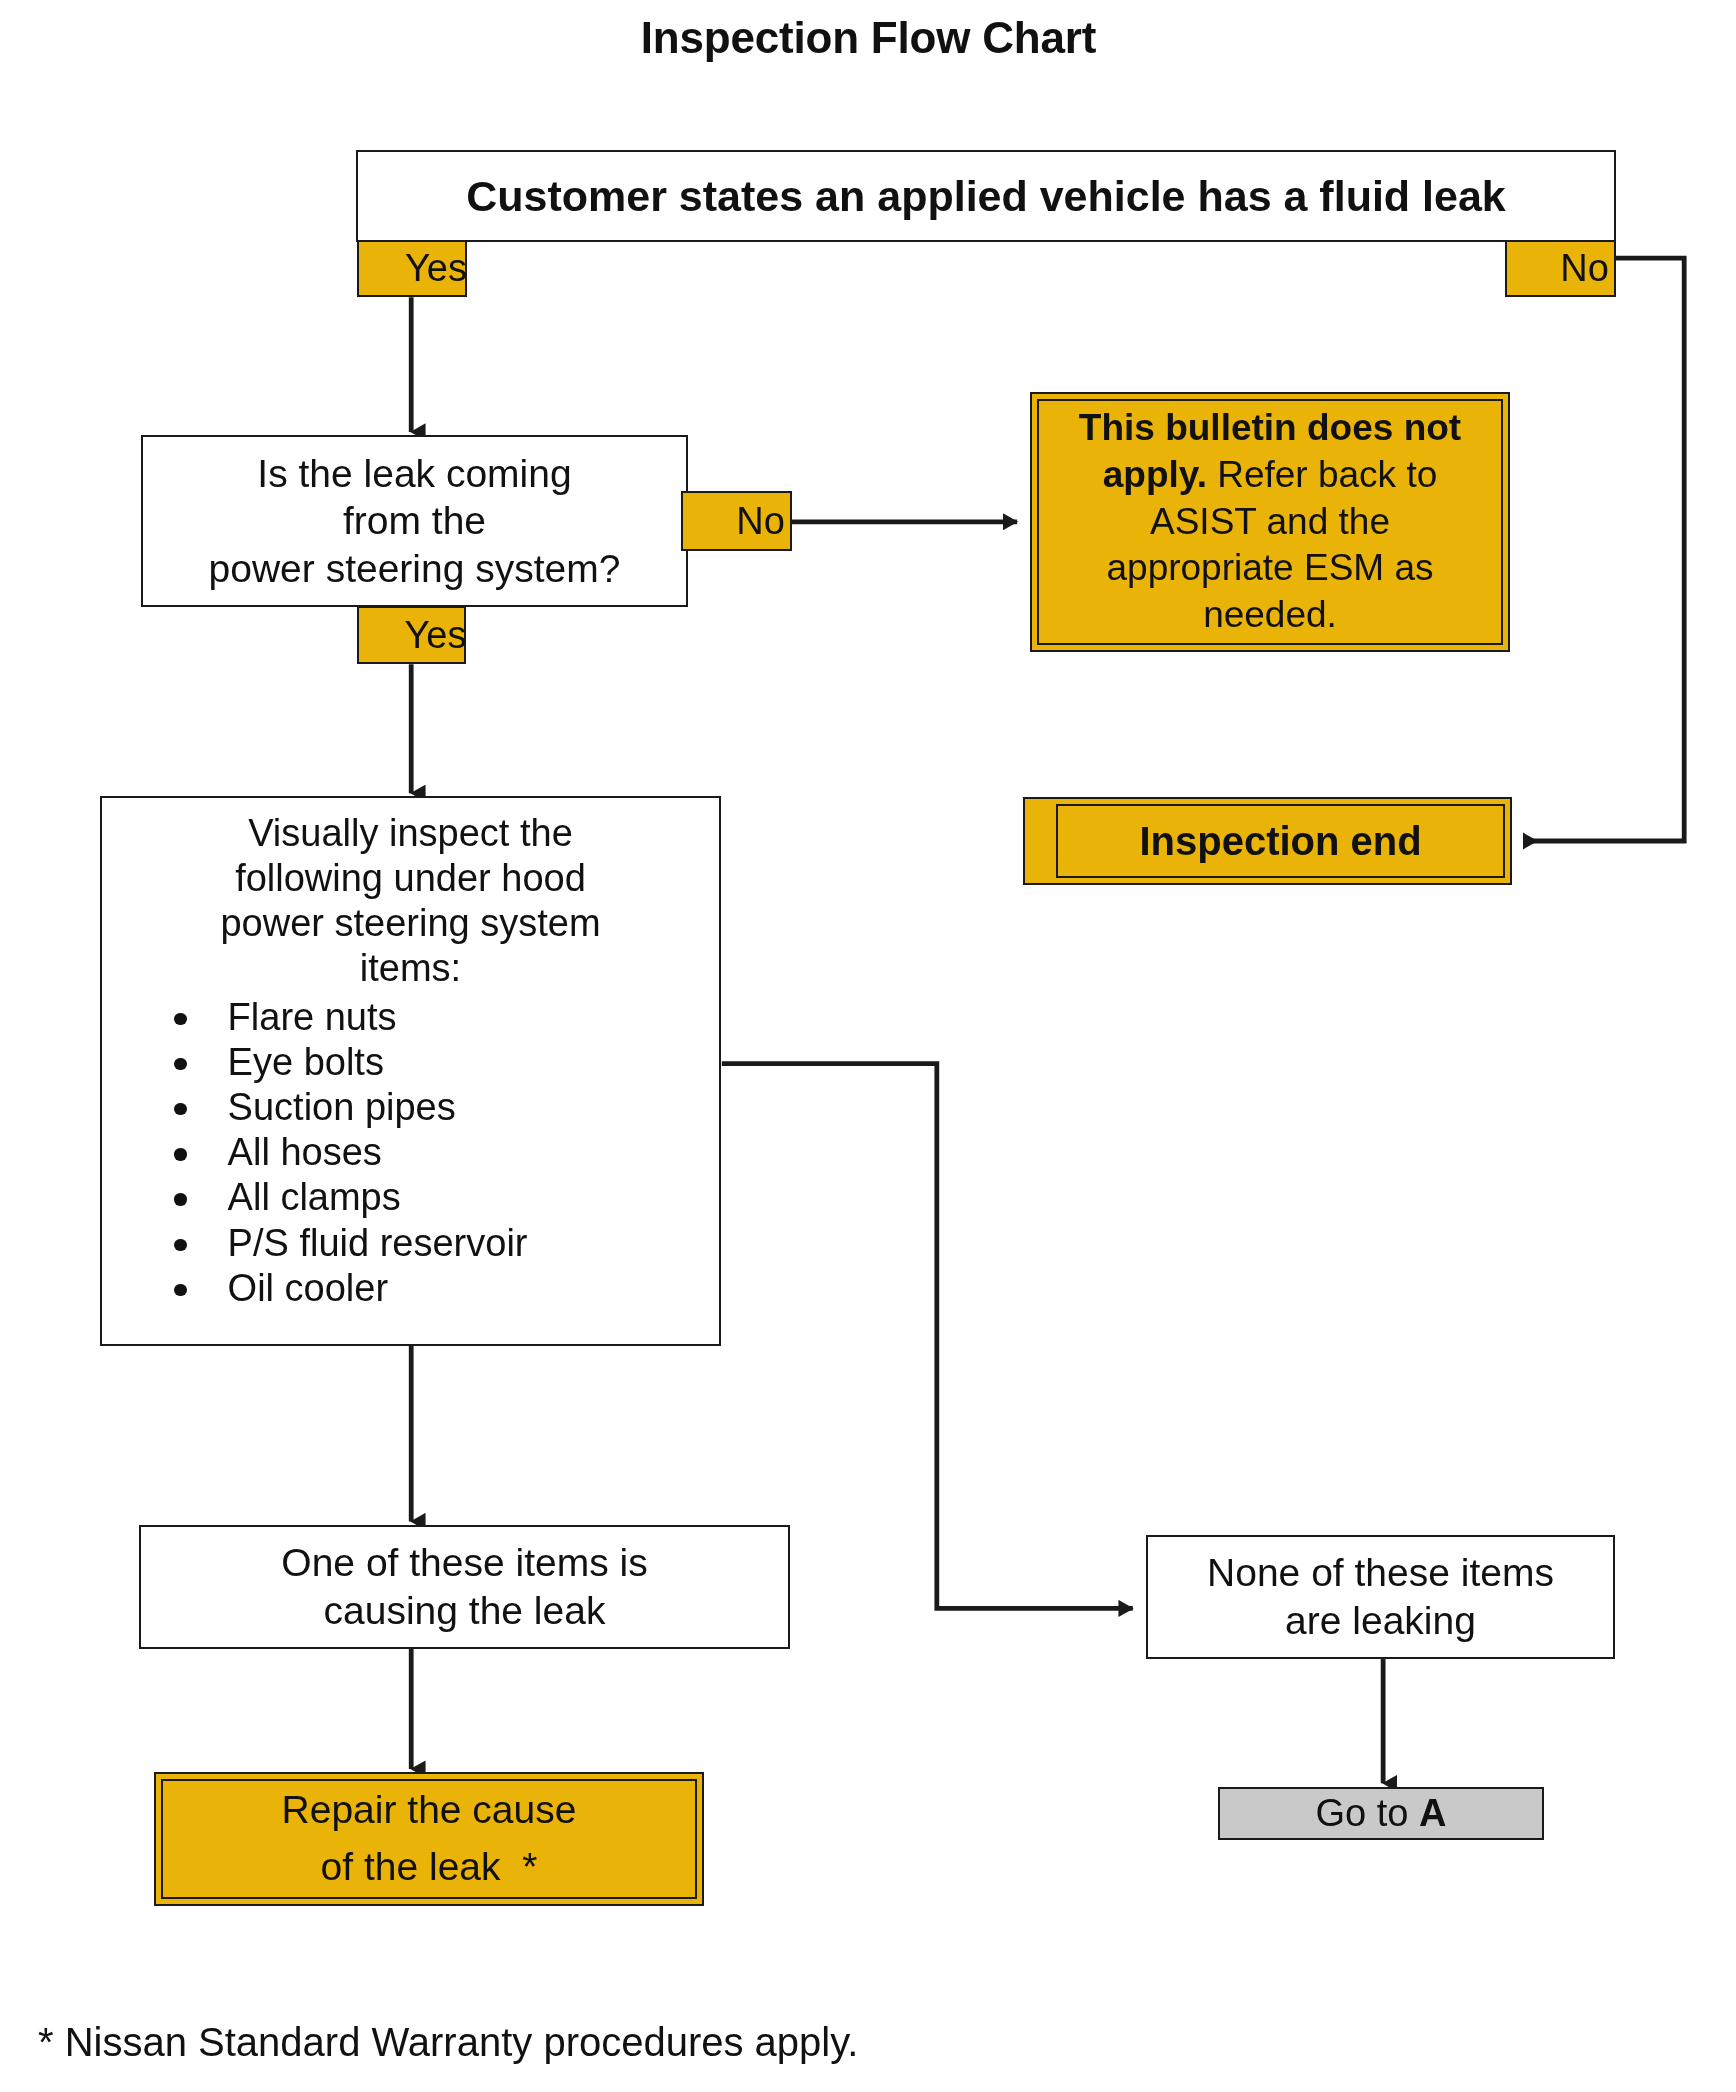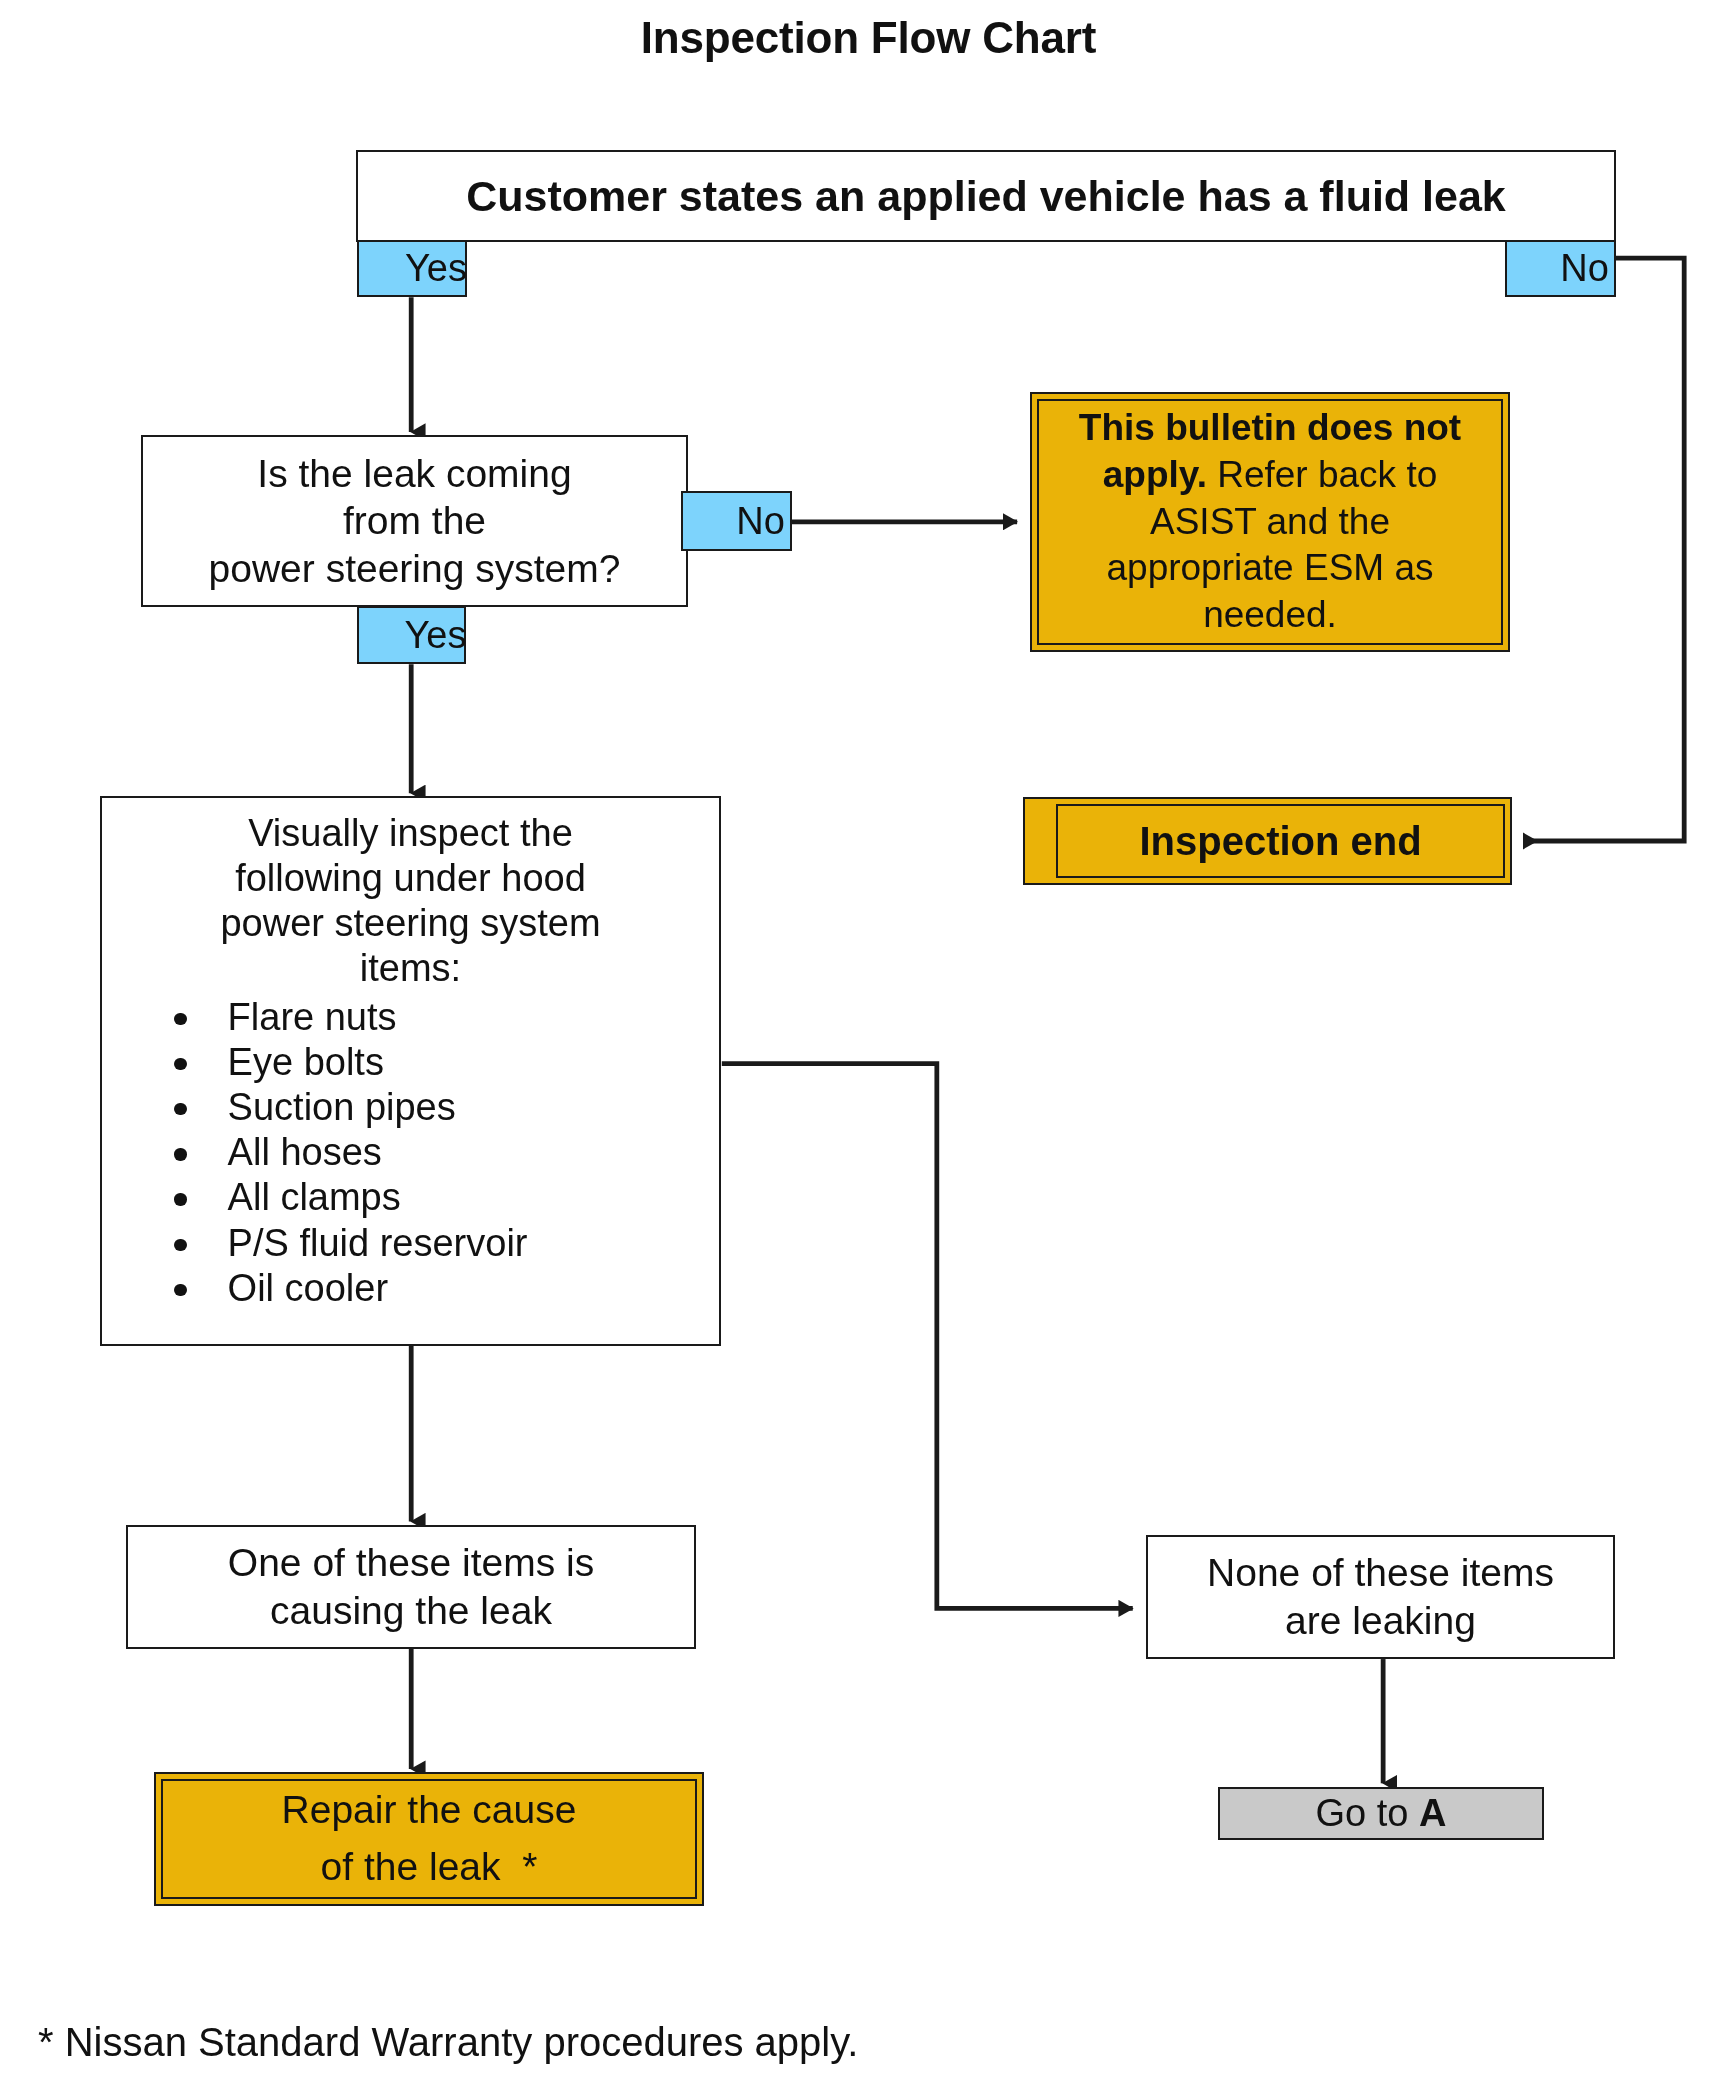--- a/index.html
+++ b/index.html
@@ -46,21 +46,21 @@
     height: 100%;
     display: flex;
     align-items: center;
     justify-content: center;
     text-align: center;
     box-sizing: border-box;
   }
   .label-box {
     position: absolute;
     box-sizing: border-box;
-    background: #7dd3fc;
+    background: #eab308;
     border: 2.9px solid #1a1a1a;
     display: flex;
     align-items: center;
     justify-content: center;
     font-size: 38px;
     z-index: 5;
     padding-left: 48px;
   }
 
   #title {
@@ -124,21 +124,21 @@
     position: absolute;
     left: 5.7px;
     top: 18px;
     width: 12.4px;
     height: 12.4px;
     border-radius: 50%;
     background: #111111;
   }
 
   #node-onecause {
-    left: 126px; top: 1525px; width: 570px; height: 124px;
+    left: 139px; top: 1525px; width: 651px; height: 124px;
     font-size: 39px; line-height: 1.22;
   }
   #node-repair {
     left: 154px; top: 1772px; width: 550px; height: 134px;
     font-size: 39px; line-height: 1.45;
   }
   #node-none {
     left: 1146px; top: 1535px; width: 469px; height: 124px;
     font-size: 39px; line-height: 1.22;
   }

